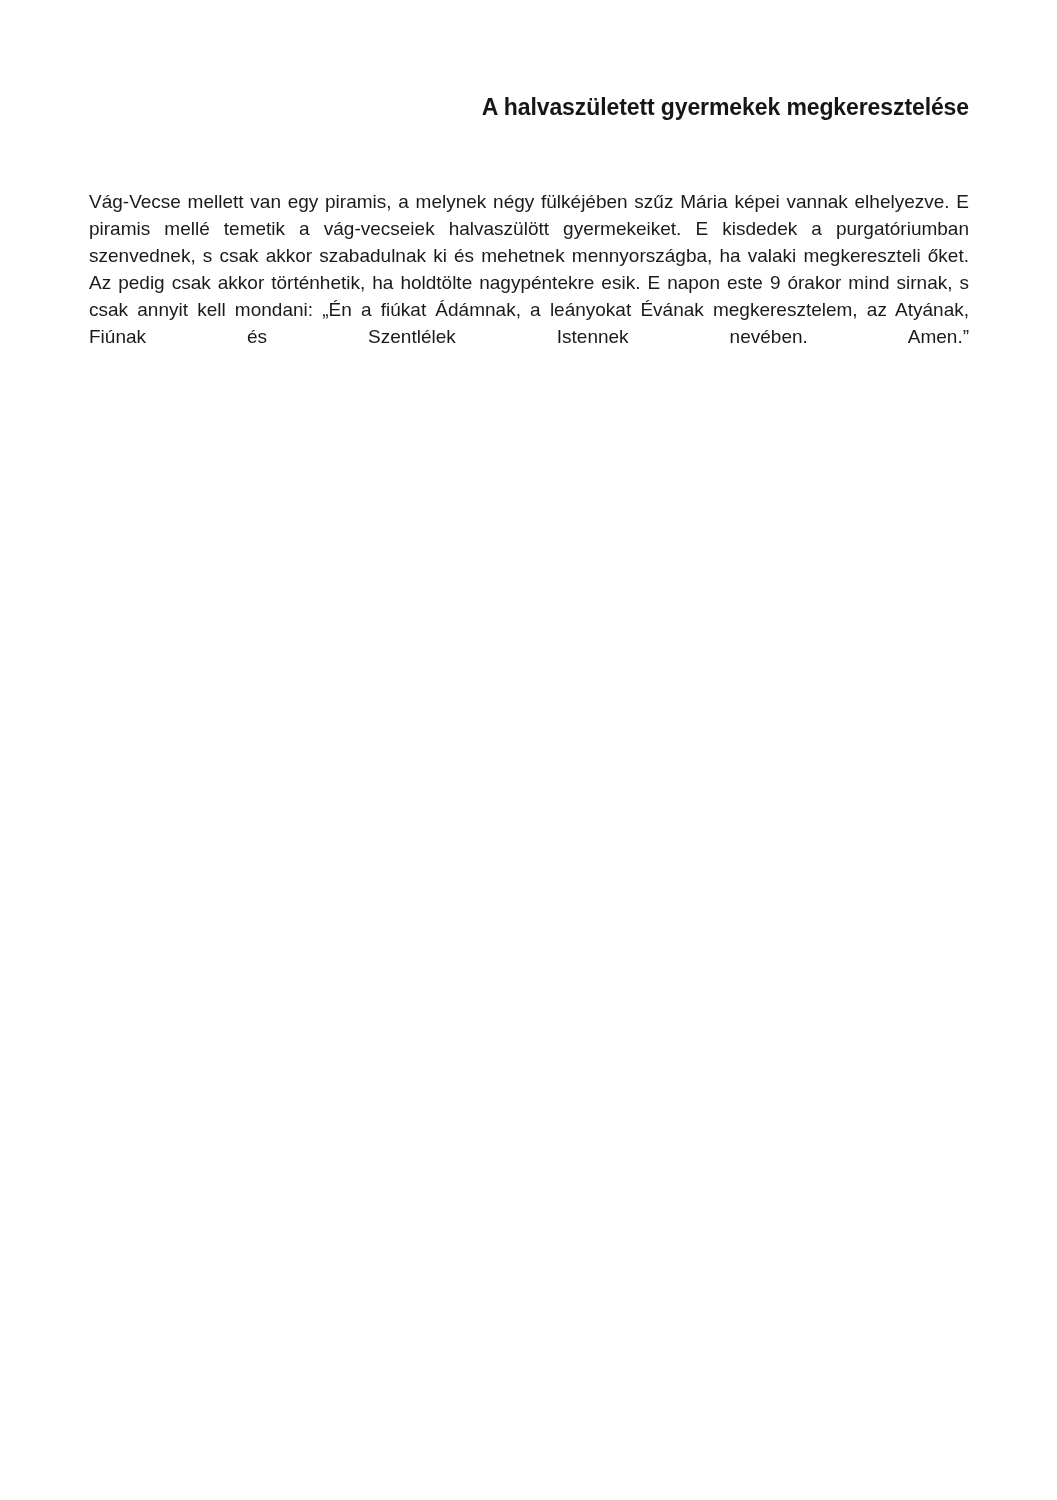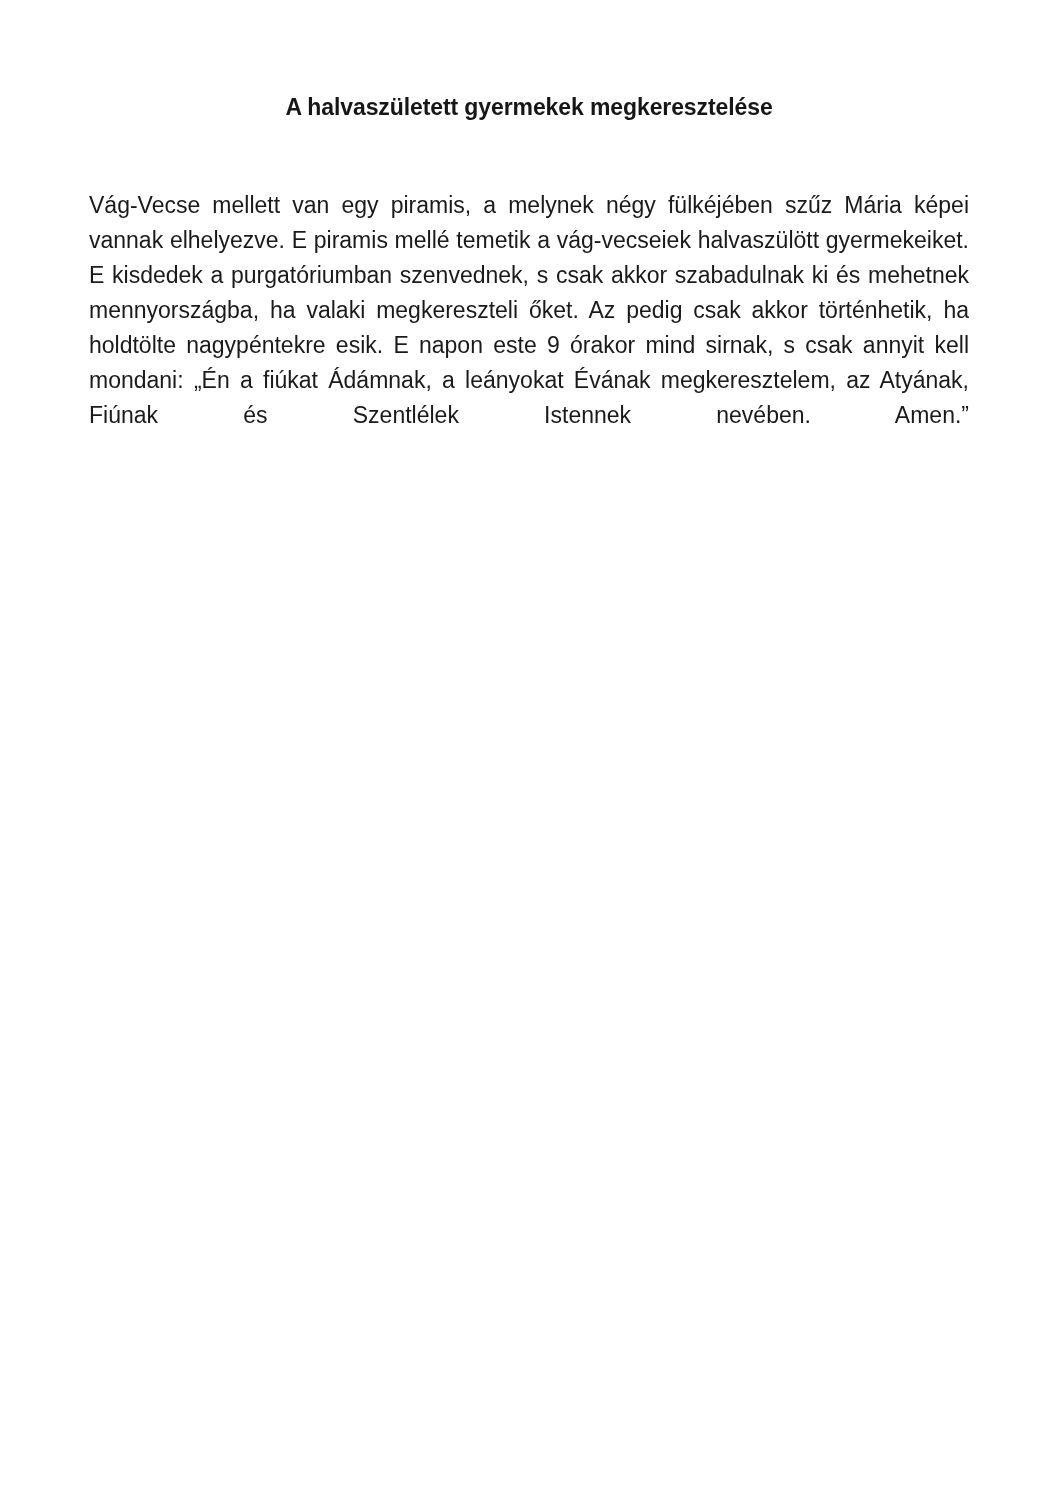--- a/index.html
+++ b/index.html
@@ -31,36 +31,36 @@
     top: 0;
     width: 880px;
   }
 
   .doc-title {
     margin: 0;
     padding: 0;
     font-size: 23px;
     font-weight: bold;
     line-height: 30px;
-    text-align: center;
+    text-align: right;
     letter-spacing: -0.1px;
     color: #161616;
     padding-top: 92px;
   }
 
   .body-block {
     margin: 0;
     padding-top: 66px;
   }
 
   .body-paragraph {
     margin: 0;
     padding: 0;
-    font-size: 23px;
-    line-height: 35px;
+    font-size: 19px;
+    line-height: 27px;
     text-align: justify;
     text-justify: inter-word;
     color: #1a1a1a;
     word-spacing: 0.2px;
     hyphens: none;
   }
 
   
   .body-paragraph::after {
     content: "";

